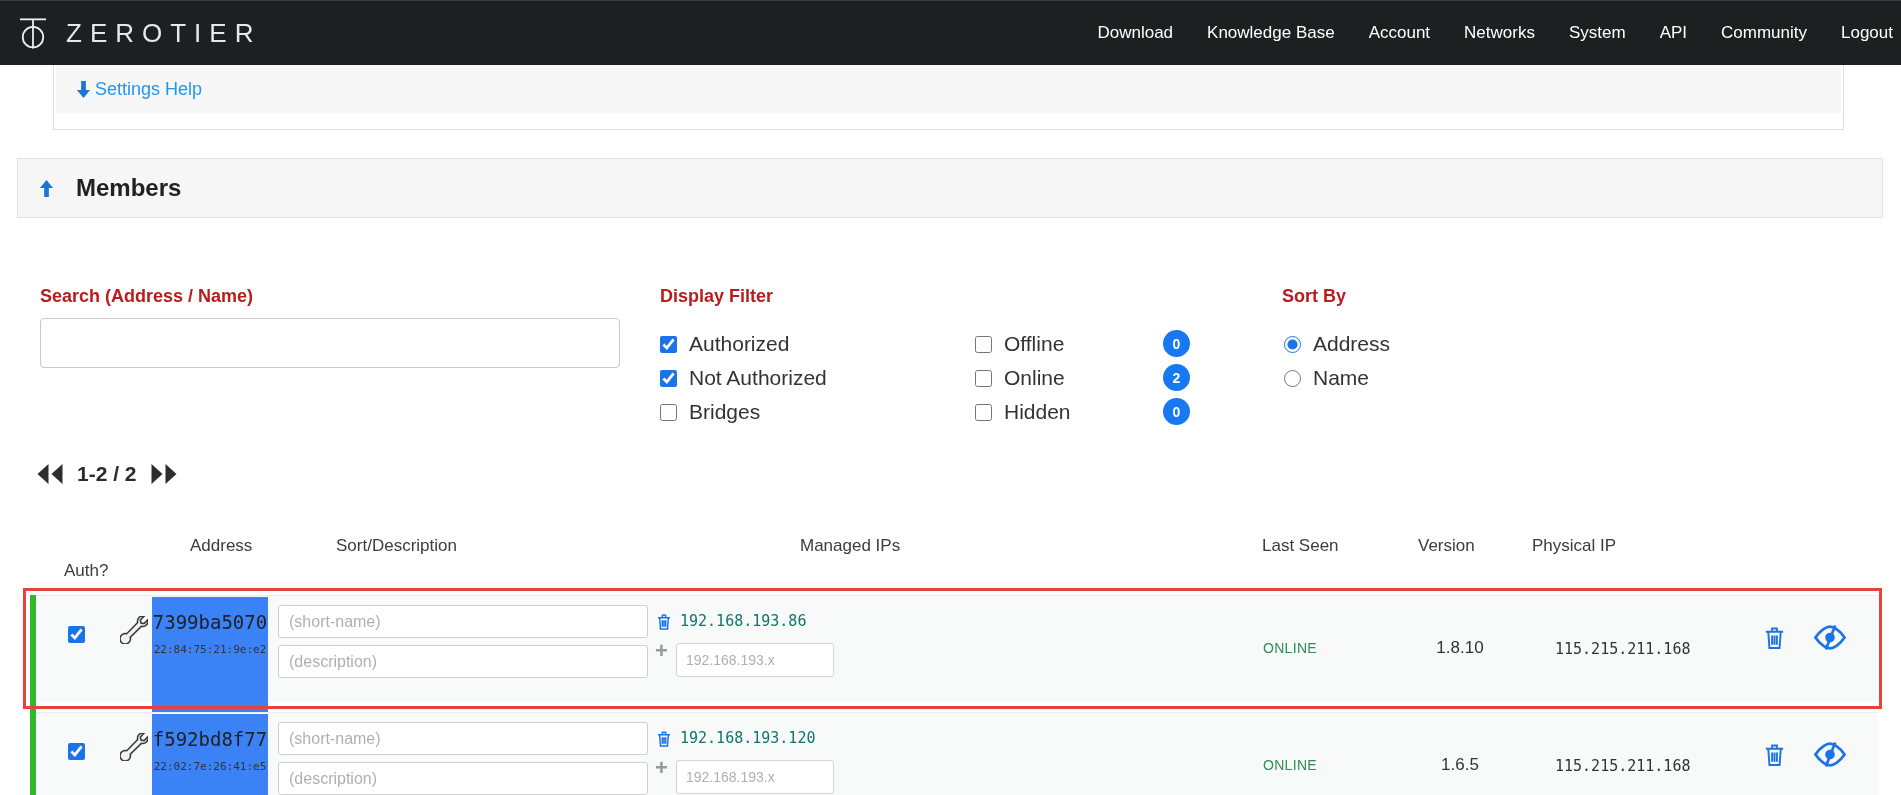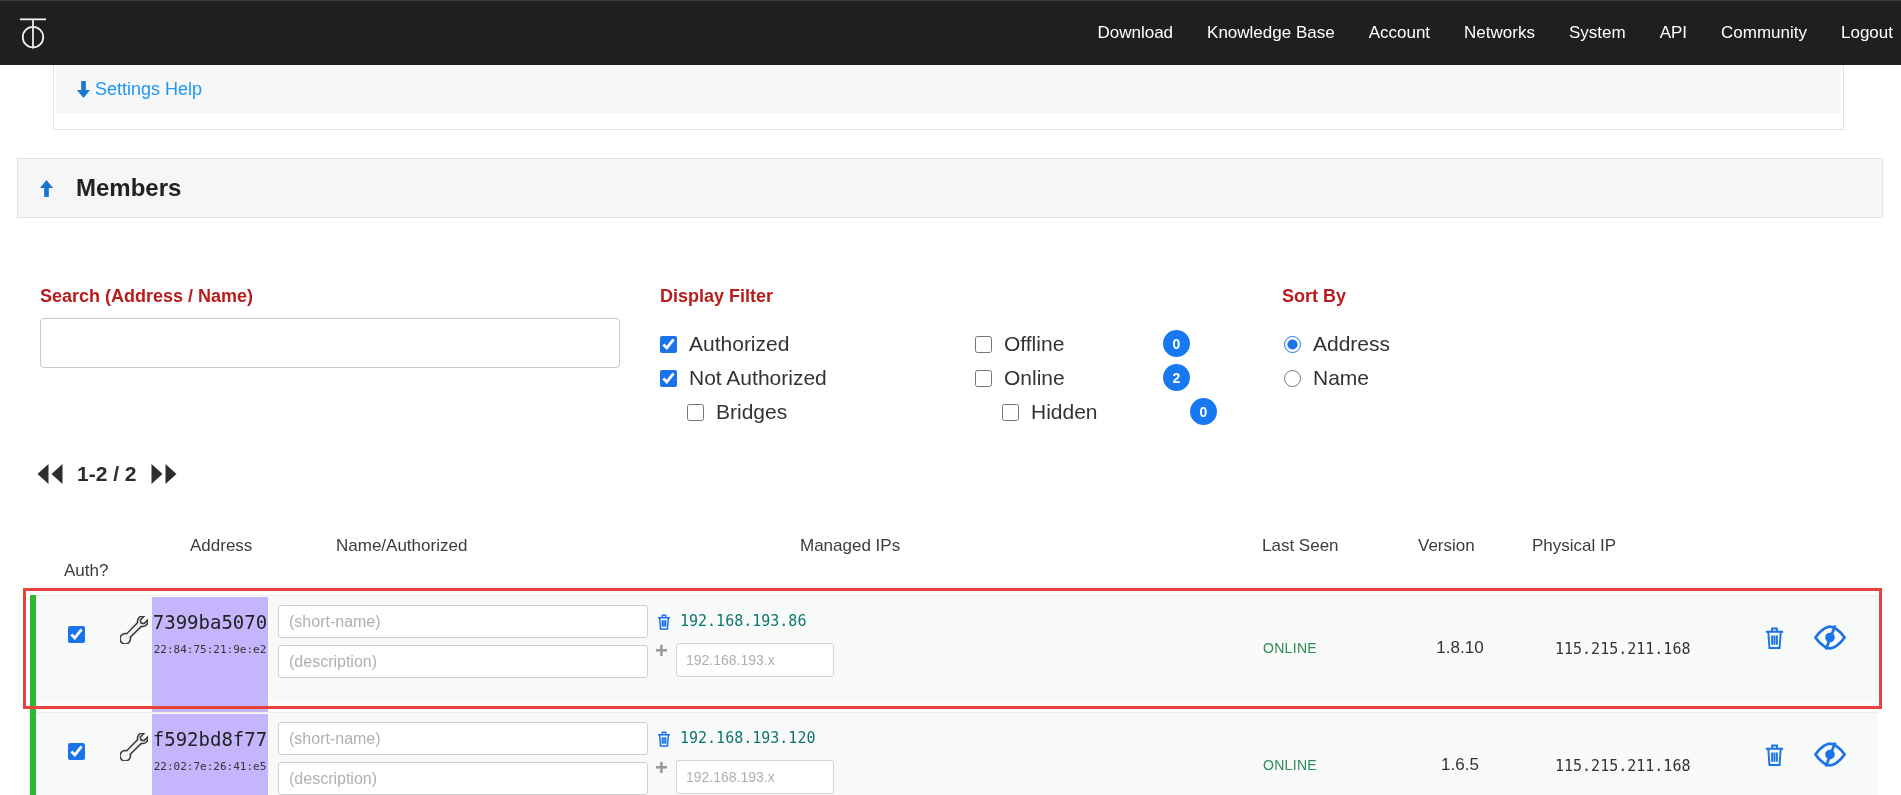--- a/index.html
+++ b/index.html
@@ -55,21 +55,21 @@
   .th { position:absolute; font-size:17px; color:#3c3c3c; white-space:nowrap; }
 
   .member-row { position:absolute; left:30px; width:1848px; height:108px;
                 background:#f8f9f9; border-top:1px solid #ececec; }
   .green-bar { position:absolute; left:30px; top:595px; width:6px; height:200px;
                background:#2eb82e; z-index:5; }
   .row-auth-cb { position:absolute; left:38px; top:30px; width:17px; height:17px;
                  accent-color:#1a73e8; cursor:pointer; }
   .row-wrench { position:absolute; left:90px; top:20px; cursor:pointer; }
   .row-address { position:absolute; left:122px; top:1px; width:116px; height:138px;
-                 background:#c4b5fd; text-align:center; padding-top:14px; }
+                 background:#3b82f6; text-align:center; padding-top:14px; }
   .addr { font-family:"DejaVu Sans Mono", monospace; font-size:19px; color:#222; }
   .mac  { font-family:"DejaVu Sans Mono", monospace; font-size:11px; color:#333; margin-top:10px; }
   .row-input { position:absolute; left:248px; width:370px; height:33px;
                border:1px solid #cfcfcf; border-radius:3px; font-size:16px; padding:0 10px;
                background:#fff; }
   .row-input::placeholder, .ip-input::placeholder, .search-input::placeholder { color:#b0b0b0; }
   .ip-trash { position:absolute; left:626px; top:17px; cursor:pointer; display:flex; }
   .ip-text  { position:absolute; left:650px; top:16px; font-family:"DejaVu Sans Mono", monospace;
               font-size:15px; color:#0f766e; }
   .ip-plus  { position:absolute; left:625px; top:44px; font-size:22px; font-weight:bold;
@@ -94,20 +94,21 @@
 
 <div class="navbar">
   <div class="brand">
     <span style="display:flex;">
       <svg width="38" height="38" viewBox="0 0 32 32" fill="none" stroke="#f0f0f0" stroke-width="1.5">
         <line x1="5" y1="4.5" x2="27" y2="4.5"></line>
         <line x1="16" y1="4.5" x2="16" y2="29"></line>
         <circle cx="16" cy="19.5" r="8.6"></circle>
       </svg>
     </span>
+    <span class="brand-text">ZEROTIER</span>
   </div>
   <div class="nav-items">
     <span class="nav-item">Download</span>
     <span class="nav-item">Knowledge Base</span>
     <span class="nav-item">Account</span>
     <span class="nav-item">Networks</span>
     <span class="nav-item">System</span>
     <span class="nav-item">API</span>
     <span class="nav-item">Community</span>
     <span class="nav-item">Logout</span>
@@ -158,21 +159,21 @@
     <input type="checkbox" class="cb" checked="" style="">
     <span class="cb-label">Not Authorized</span>
   </div>
   <div class="fl-right">
     <input type="checkbox" class="cb" style="">
     <span class="cb-label">Online</span>
   </div>
   <span class="count-badge">2</span>
 </div>
 
-<div class="filter-line" style="top:398px;margin-left:27px;">
+<div class="filter-line" style="top:398px;">
   <div class="fl-left">
     <input type="checkbox" class="cb" style="">
     <span class="cb-label">Bridges</span>
   </div>
   <div class="fl-right">
     <input type="checkbox" class="cb" style="">
     <span class="cb-label">Hidden</span>
   </div>
   <span class="count-badge">0</span>
 </div>
@@ -199,21 +200,21 @@
     <svg width="30" height="22" viewBox="0 0 30 22" fill="#2d2d2d">
       <path d="M2.5 1 L13.5 11 L2.5 21 Z"></path>
         <path d="M16.5 1 L27.5 11 L16.5 21 Z"></path>
     </svg>
   </span>
 </div>
 
 <div class="tbl-headers">
   <span class="th" style="left:64px;margin-top:25px;">Auth?</span>
   <span class="th" style="left:190px;">Address</span>
-  <span class="th" style="left:336px;">Name/Authorized</span>
+  <span class="th" style="left:336px;">Sort/Description</span>
   <span class="th" style="left:800px;">Managed IPs</span>
   <span class="th" style="left:1262px;">Last Seen</span>
   <span class="th" style="left:1418px;">Version</span>
   <span class="th" style="left:1532px;">Physical IP</span>
 </div>
 
 <div class="member-row" style="top:595px;">
   <input type="checkbox" class="row-auth-cb" checked="" style="">
   <span class="row-wrench">
     <svg width="28" height="28" viewBox="0 0 16 16" style="transform:scaleX(-1);">

